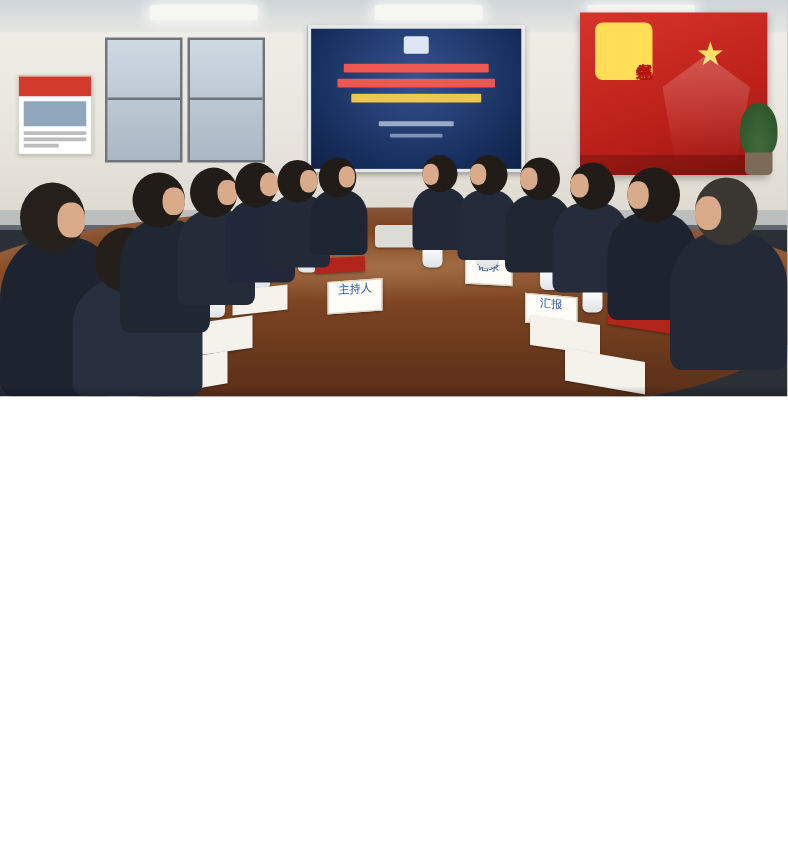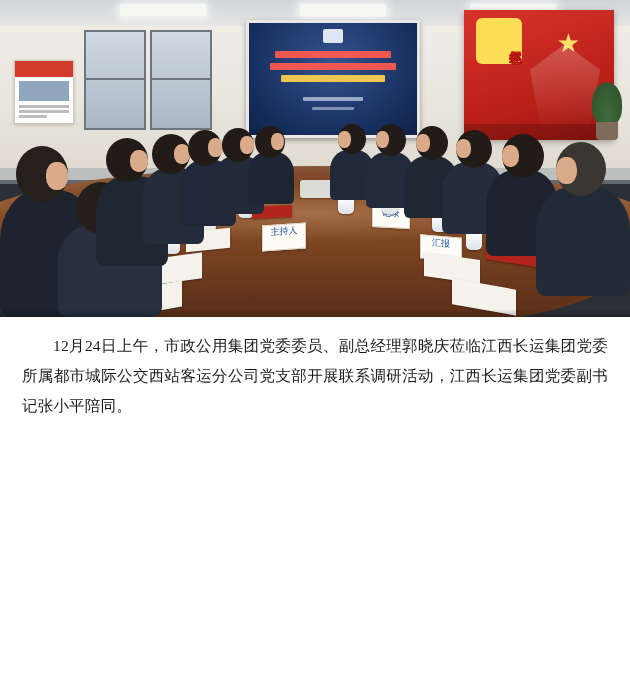--- a/index.html
+++ b/index.html
@@ -464,16 +464,15 @@
     <div class="person">
       <div class="body" style="left:536px; top:186px; width:94px; height:110px; background:#222a38;"></div>
       <div class="head" style="left:556px; top:142px; width:50px; height:54px; background:#3a3632;"></div>
       <div class="face" style="left:556px; top:157px; width:21px; height:27px;"></div>
     </div>
 
     <div class="photo-bottom-fade"></div>
   </div>
 
   <div class="article">
-    <p>12月24日上午，市政公用集团党委委员、副总经理郭晓庆莅临江西长运集团党委所属都市城际公交西站客运分公司党支部开展联系调研活动，江西长运集团党委副书记张小平陪同。</p>
   </div>
 
 </div>
 
 </body></html>

